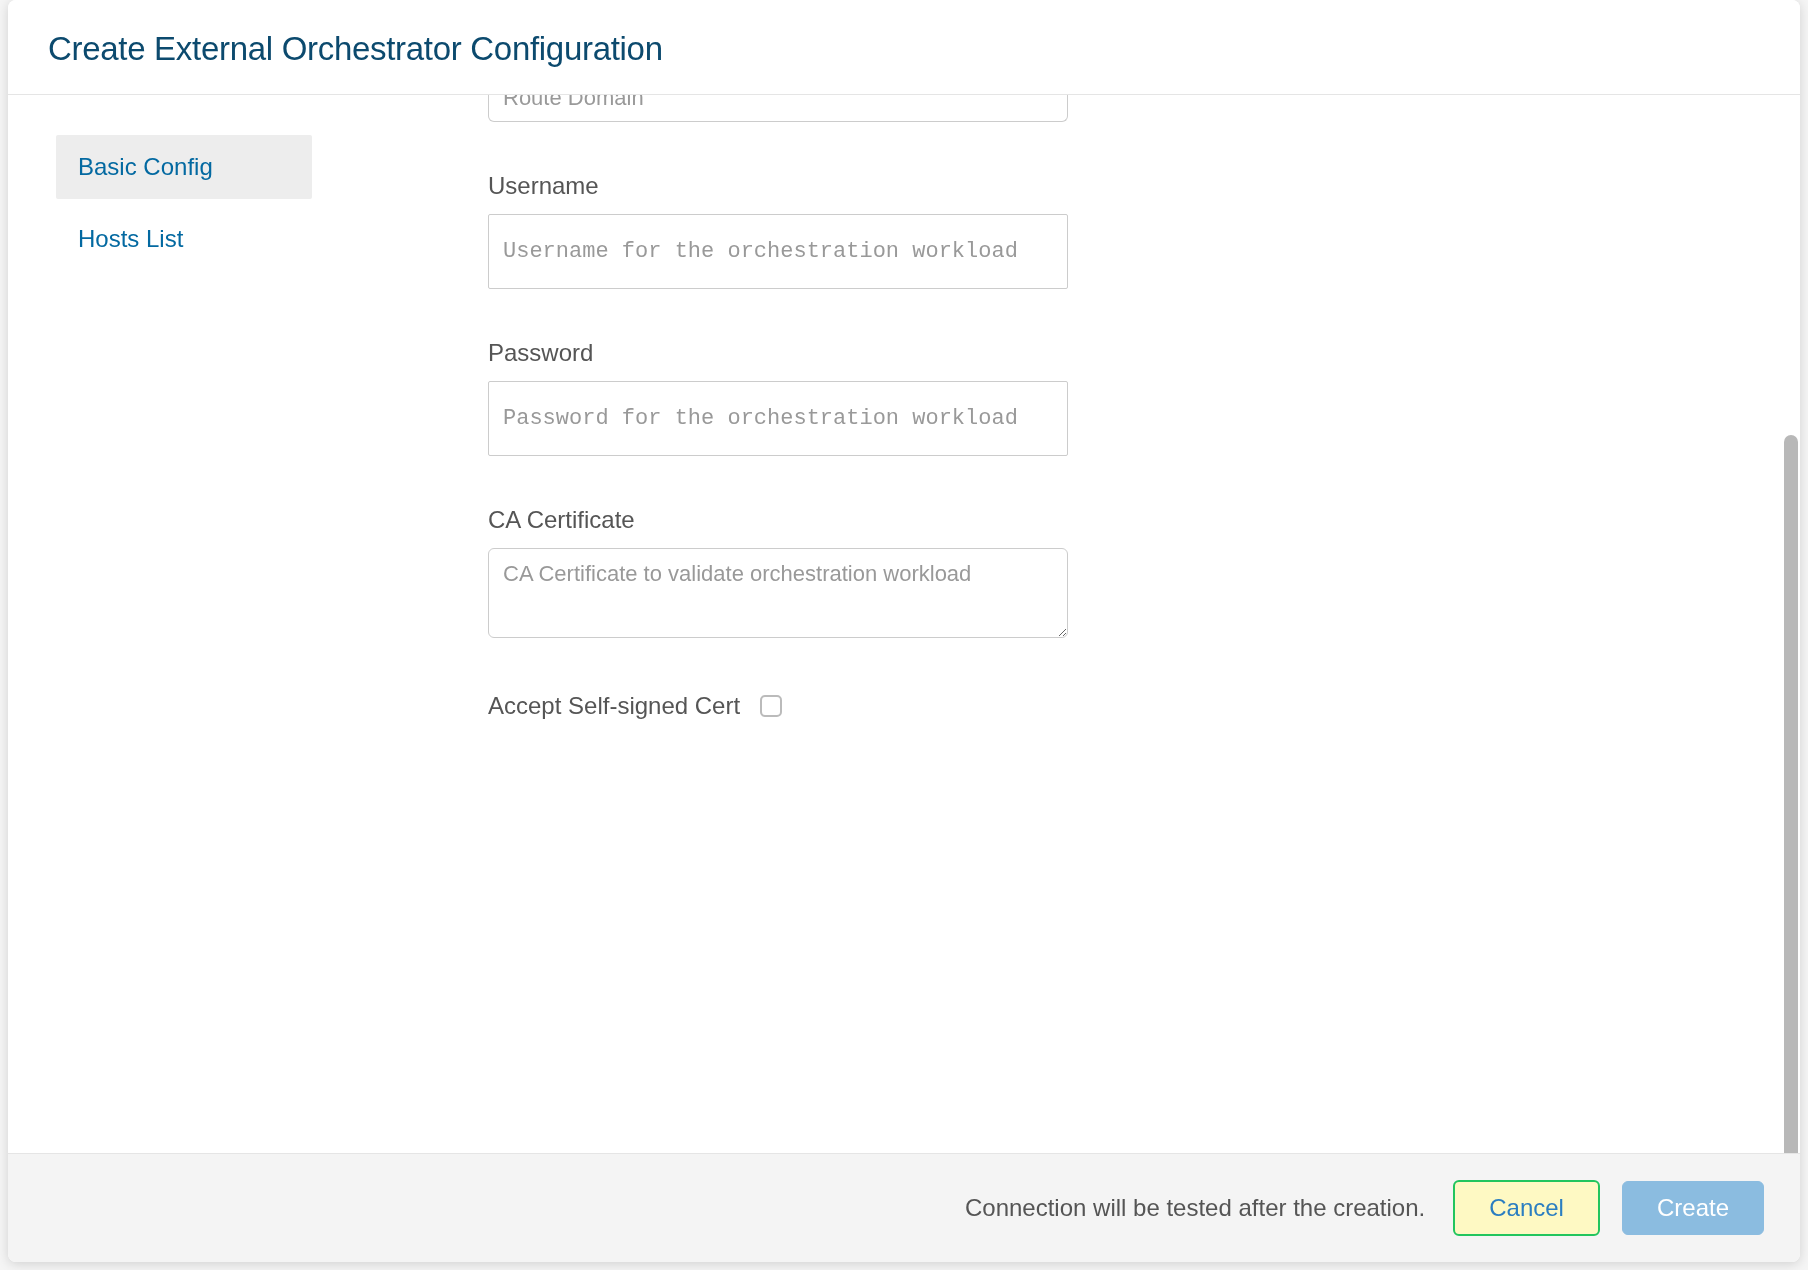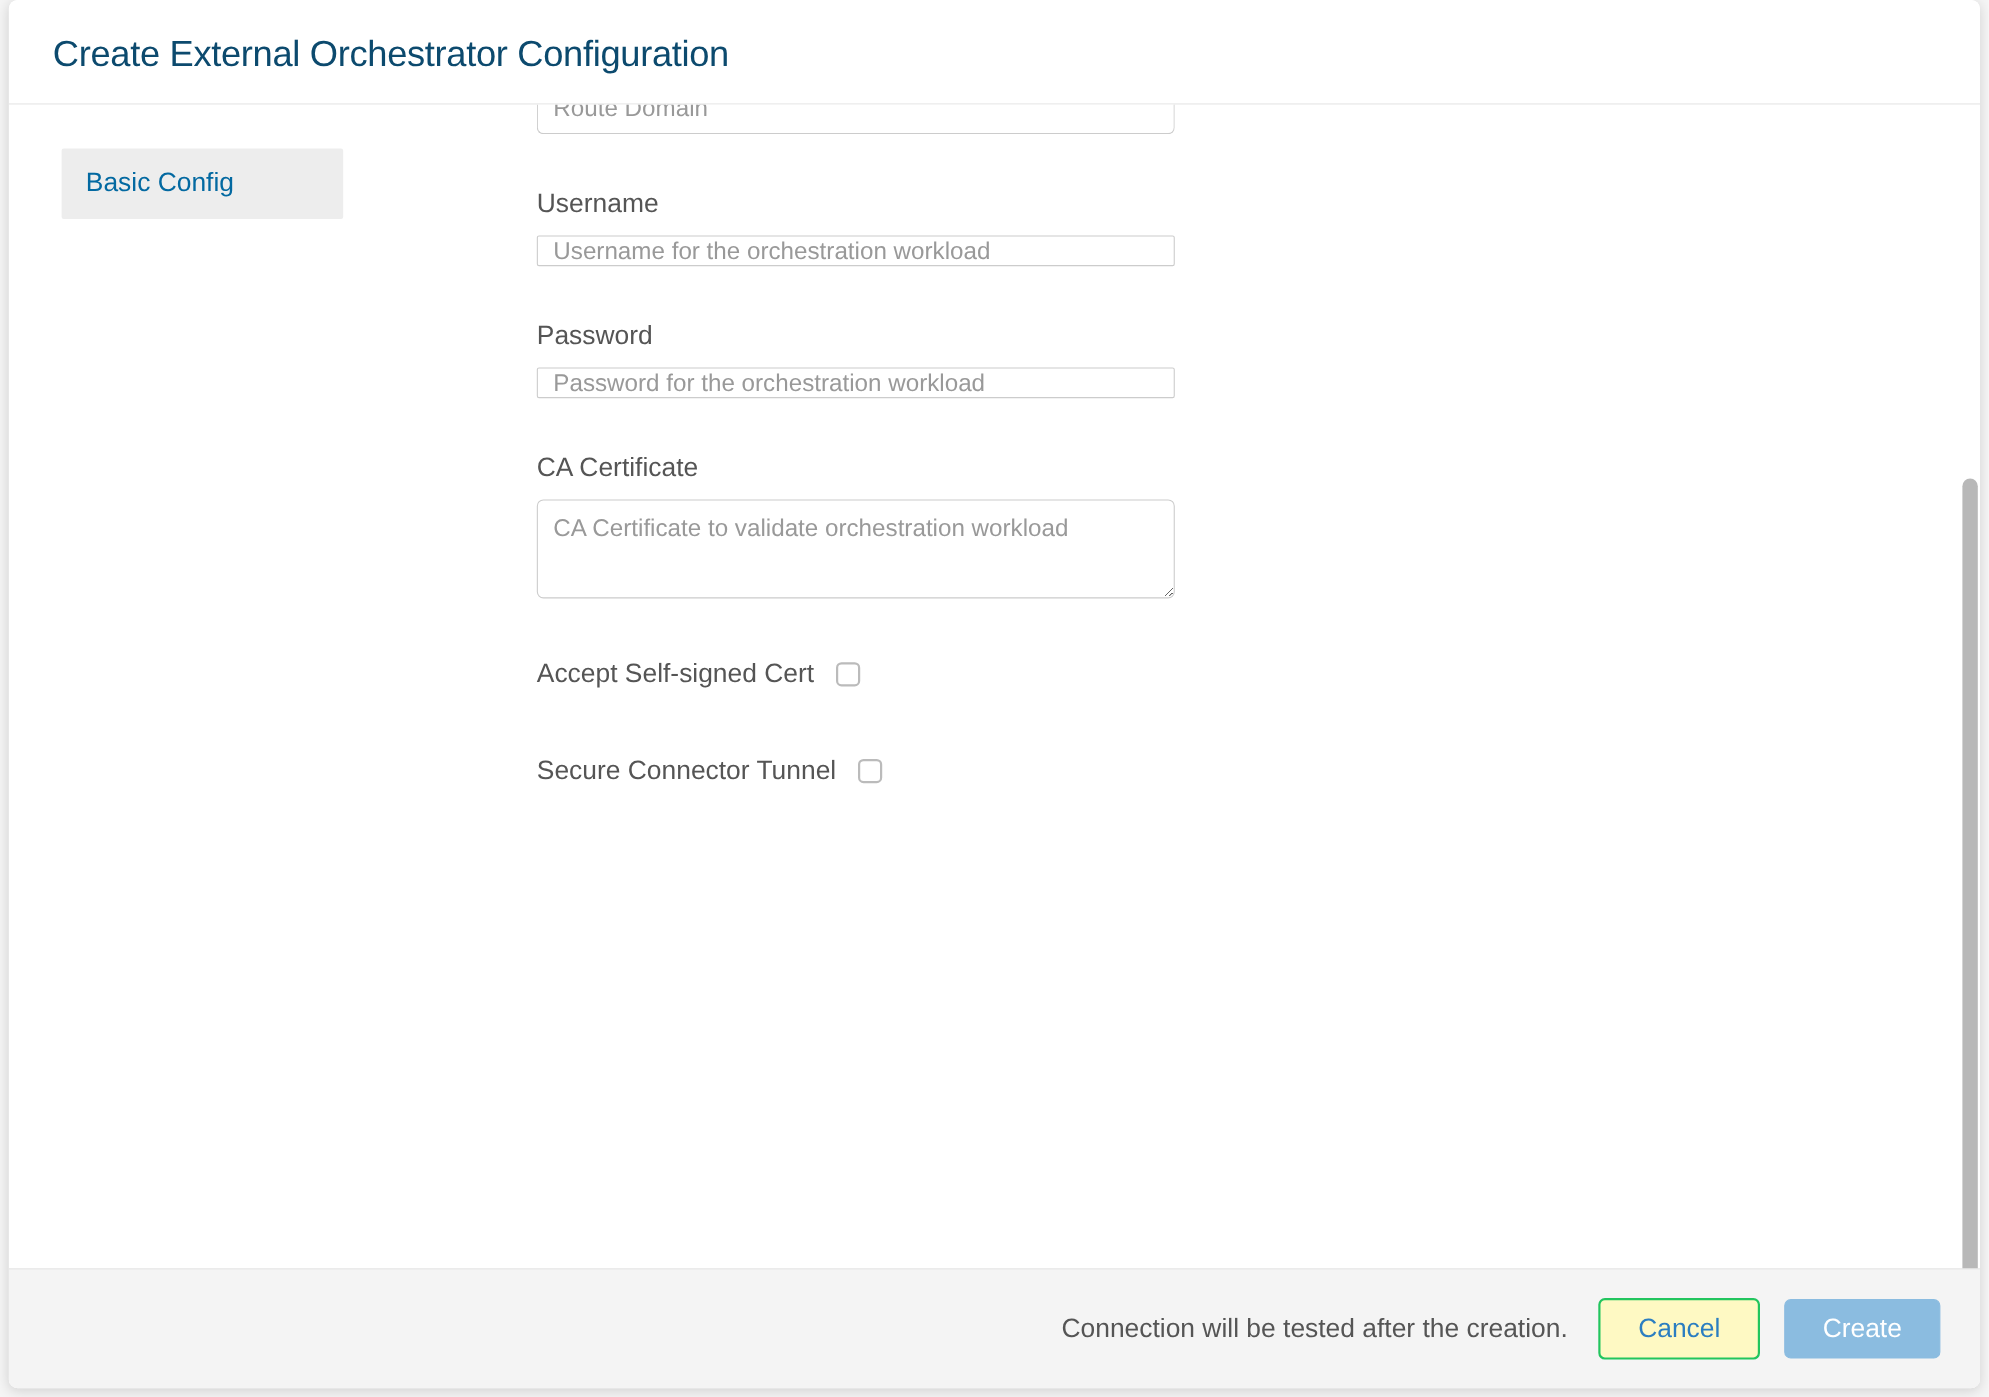--- a/index.html
+++ b/index.html
@@ -74,26 +74,26 @@
     }
     .field-label {
       font-size: 24px;
       color: #555;
       margin-bottom: 14px;
       display: block;
     }
     .text-input {
       width: 100%;
       max-width: 580px;
-      padding: 0 14px;
+      padding: 24px 14px;
       font-size: 22px;
       color: #333;
       border: 1px solid #ccc;
       border-radius: 2px;
-      font-family: Liberation Sans, sans-serif;
+      font-family: Liberation Mono, monospace;
     }
     .text-input::placeholder {
       color: #999;
     }
     .textarea-input {
       width: 100%;
       max-width: 580px;
       padding: 12px 14px;
       font-size: 22px;
       color: #333;
@@ -194,20 +194,23 @@
 <div class="modal">
   <div class="modal-header">
     <h1 class="modal-title">Create External Orchestrator Configuration</h1>
   </div>
 
   <div class="modal-body">
     <div class="sidebar">
       <div class="sidebar-item active">
         <span>Basic Config</span>
       </div>
+      <div class="sidebar-item">
+        <span>Hosts List</span>
+      </div>
     </div>
 
     <div class="form-area">
       <div class="form-content">
 
         <div class="partial-field">
           <div class="partial-input">Route Domain</div>
         </div>
 
         <div class="field">
@@ -223,24 +226,20 @@
         <div class="field">
           <label class="field-label">CA Certificate</label>
           <textarea class="textarea-input" placeholder="CA Certificate to validate orchestration workload" style=""></textarea>
         </div>
 
         <div class="checkbox-row">
           <span class="checkbox-label">Accept Self-signed Cert</span>
           <input type="checkbox" class="checkbox-input" style="">
         </div>
 
-        <div class="checkbox-row">
-          <span class="checkbox-label">Secure Connector Tunnel</span>
-          <input type="checkbox" class="checkbox-input" style="">
-        </div>
 
 
       </div>
     </div>
 
     <div class="scrollbar-thumb"></div>
   </div>
 
   <div class="modal-footer">
     <span class="footer-note">Connection will be tested after the creation.</span>

